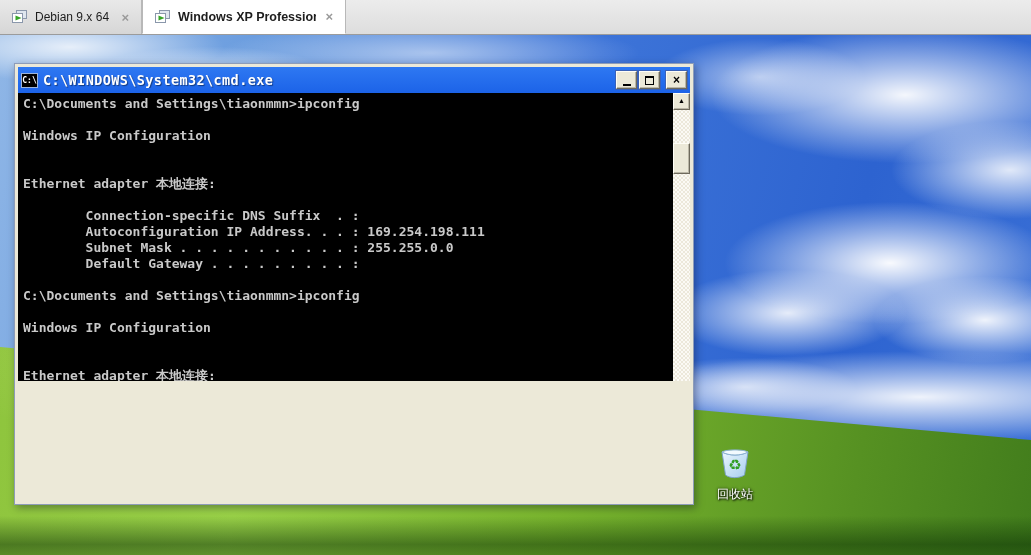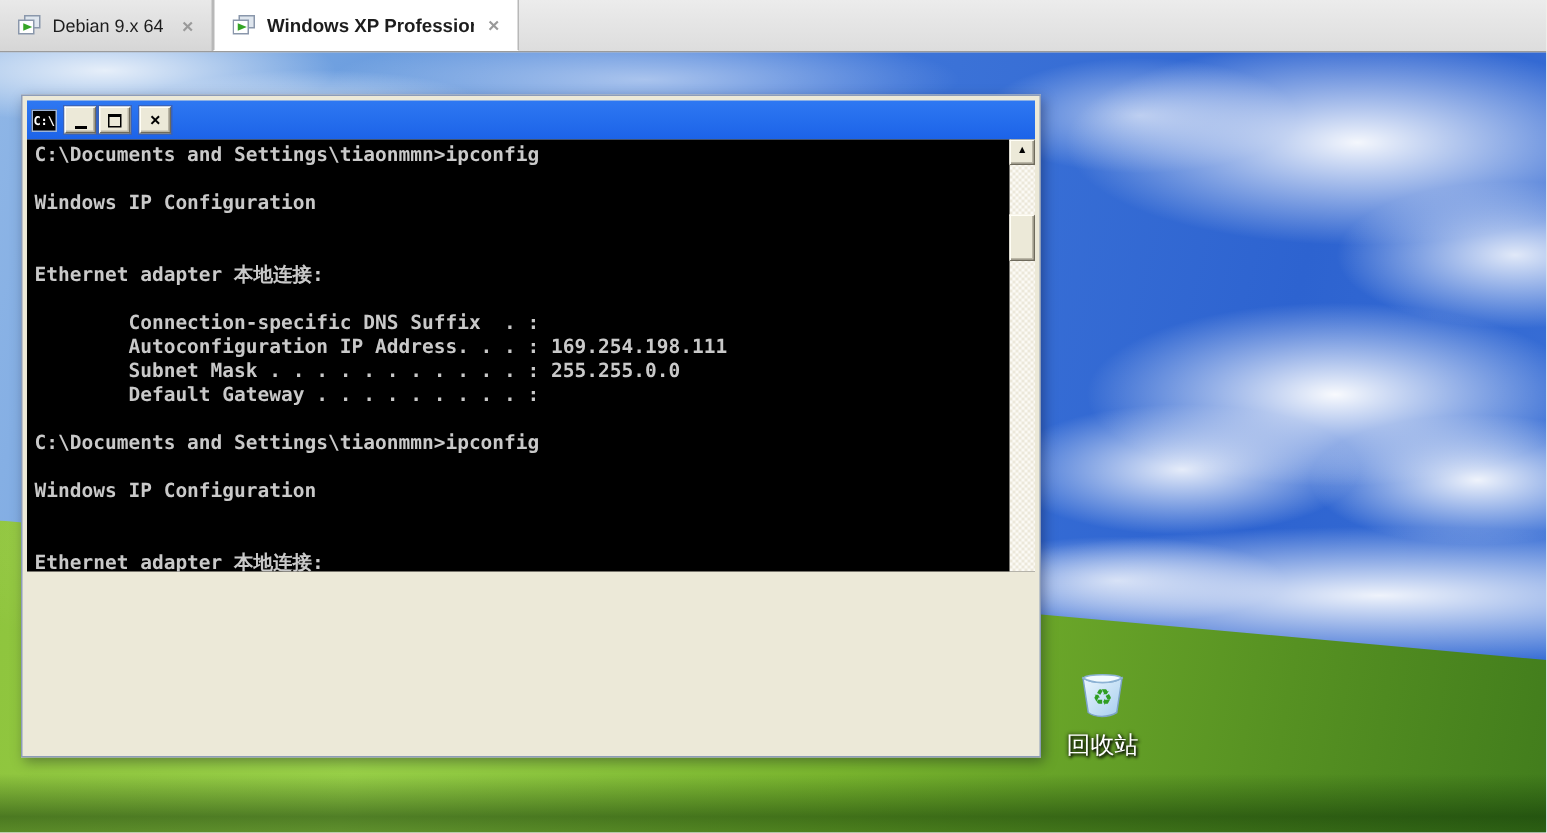--- a/index.html
+++ b/index.html
@@ -78,21 +78,21 @@
             border:1px solid; border-color:#fffef6 #6e6a5c #6e6a5c #fffef6;
             box-shadow:inset -1px -1px 0 #bab6a6; color:#000;
             font-size:7px; line-height:14px; text-align:center; }
   .sb-up { top:0; } .sb-down { bottom:0; }
   .sb-thumb { position:absolute; left:0; top:50px; width:17px; height:31px; background:#ece9d8;
               border:1px solid; border-color:#fffef6 #6e6a5c #6e6a5c #fffef6;
               box-shadow:inset -1px -1px 0 #bab6a6; }
 
   
   .recycle { position:absolute; left:700px; top:445px; width:70px; text-align:center; cursor:default; }
-  .recycle-label { margin-top:1px; font-size:16px; color:#fff; text-shadow:1px 1px 2px #000, 0 0 3px #000; }
+  .recycle-label { margin-top:1px; font-size:12px; color:#fff; text-shadow:1px 1px 2px #000, 0 0 3px #000; }
 </style>
 </head>
 <body>
 
 <div class="stage">
 
   <div class="tabbar">
     <div class="tab inactive">
       <svg class="vm-icon" viewBox="0 0 16 14">
         <rect x="4.5" y="0.5" width="10" height="8" fill="#dfe6ee" stroke="#8a97ab"></rect>
@@ -129,20 +129,21 @@
       <path d="M5,7 C12,11 24,11 31,7 L27.5,30 C22,33.5 13,33.5 8.5,30 Z" fill="url(#binG)" stroke="#7da4c8" stroke-width="1"></path>
       <path d="M5,7 C12,11 24,11 31,7 C27,4.2 9,4.2 5,7 Z" fill="#f2fafe" stroke="#8cb2d4" stroke-width="1"></path>
       <text x="18" y="25" text-anchor="middle" font-size="15" font-weight="bold" fill="#2f9e23" font-family="DejaVu Sans, sans-serif">♻</text>
     </svg>
     <div class="recycle-label">回收站</div>
   </div>
 
   <div class="cmd">
     <div class="titlebar">
       <span class="title-icon">C:\</span>
+      <span class="title-text">C:\WINDOWS\System32\cmd.exe</span>
       <span class="winbtns">
         <span class="win-btn">
             <span class="g-min"></span>
           </span>
         <span class="win-btn">
             <span class="g-max"></span>
           </span>
         <span class="win-btn close">
             <span class="g-close">×</span>
           </span>

